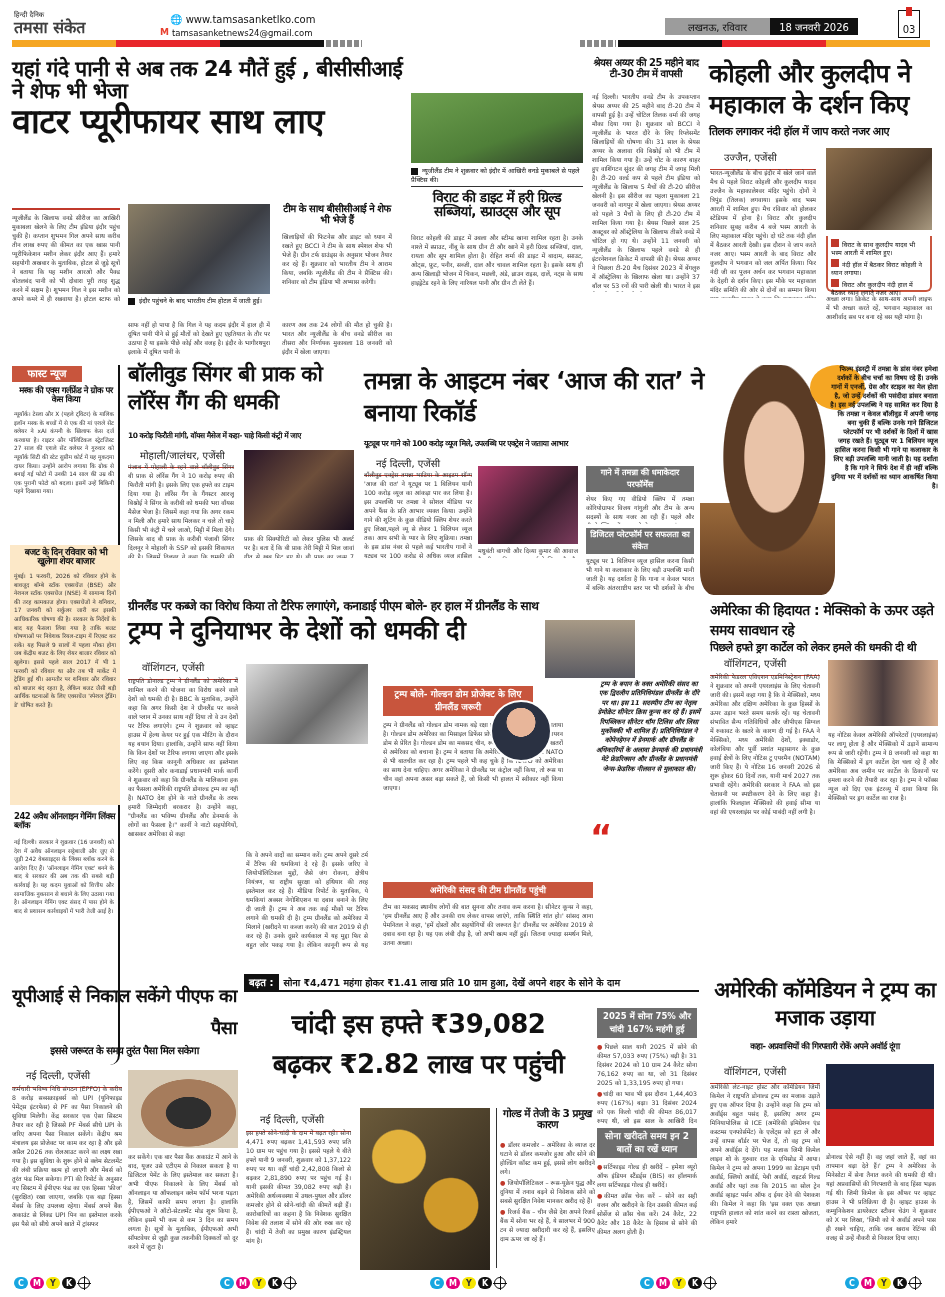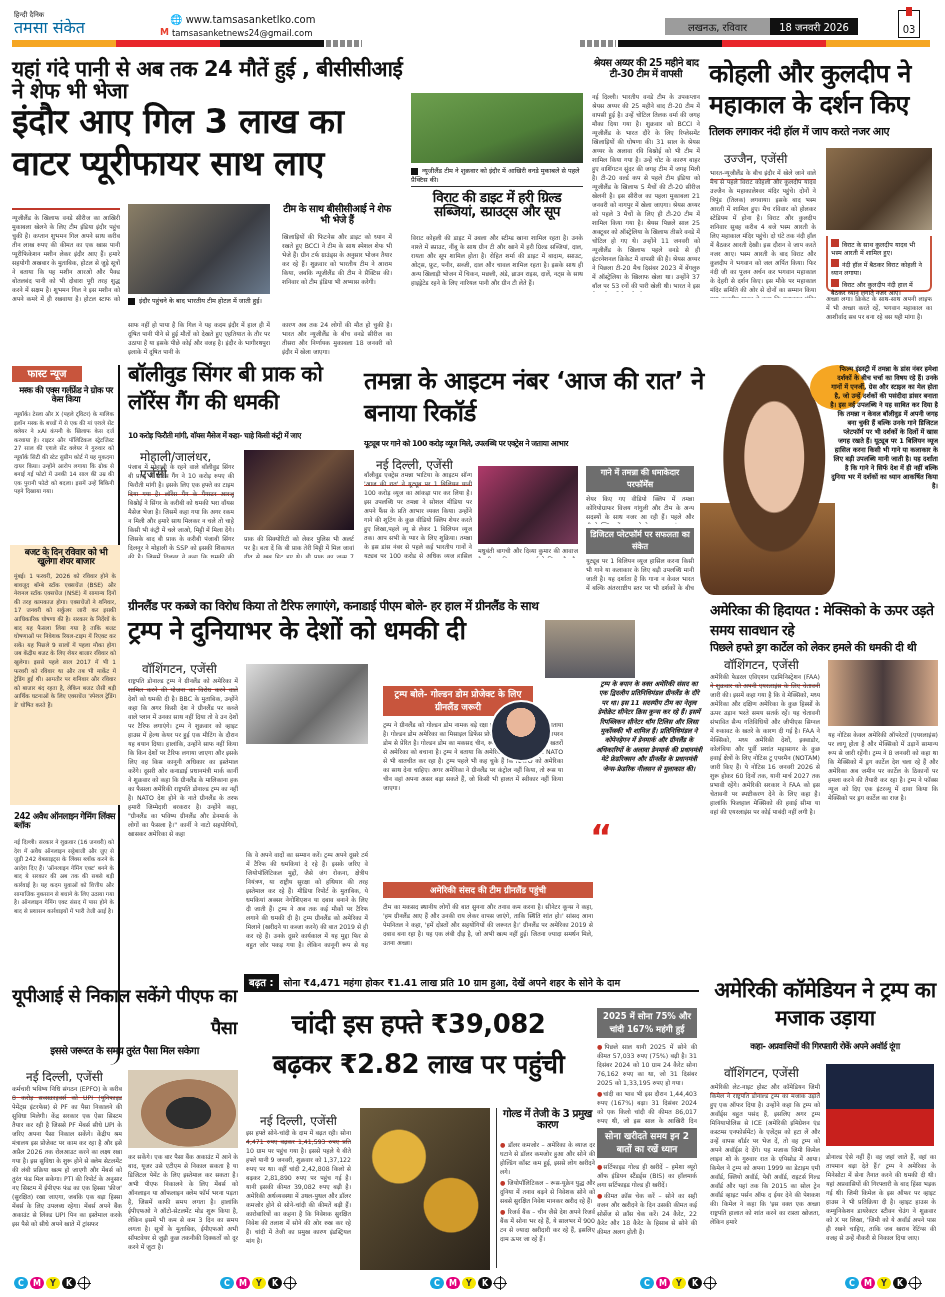--- a/index.html
+++ b/index.html
@@ -1,36 +1,36 @@
 <!DOCTYPE html>
 <html><head>
 <meta charset="utf-8">
 <style>
 *{box-sizing:border-box;margin:0;padding:0}
 body{width:945px;height:1297px;background:#fff;font-family:"DejaVu Sans","Liberation Sans",sans-serif;color:#111;position:relative;overflow:hidden}
 .abs{position:absolute}
 .hdr{left:0;top:0;width:945px;height:50px}
 .logo-small{left:14px;top:10px;font-size:7px;color:#222}
-.logo{left:14px;top:16px;font-size:16px;font-weight:normal;color:#0369a1}
+.logo{left:14px;top:16px;font-size:16px;font-weight:bold;color:#404040}
 .web{left:170px;top:14px;font-size:10px;color:#111}
 .mail{left:172px;top:28px;font-size:8.5px;color:#111}
 .gmail{left:160px;top:27px;width:10px;height:9px;color:#e8402f;font-weight:bold;font-size:9px}
 .section-tab{left:365px;top:12px;width:210px;height:30px;background:#f5a623;color:#111;font-size:12px;font-weight:bold;display:flex;align-items:center;justify-content:center}
 .section-tab:after{content:"";position:absolute;bottom:-8px;left:98px;border-left:8px solid transparent;border-right:8px solid transparent;border-top:8px solid #f5a623}
 .city{left:665px;top:18px;width:105px;height:17px;background:#9c9c9c;color:#111;font-size:10px;display:flex;align-items:center;justify-content:center}
 .date{left:770px;top:18px;width:88px;height:17px;background:#111;color:#fff;font-size:10px;display:flex;align-items:center;justify-content:center}
 .pageno{left:898px;top:10px;width:22px;height:28px;border:1.5px solid #111;font-size:10px;display:flex;align-items:flex-end;justify-content:center;padding-bottom:2px}
 .pageno:before{content:"";position:absolute;top:-4px;left:7px;width:6px;height:9px;background:#d7261f}
 .bar{top:40px;height:7px}
 .hl{font-weight:bold;color:#111;line-height:1.05;letter-spacing:-0.5px}
 .txt{font-size:6.2px;line-height:9px;color:#333;text-align:justify}
 .img{background:linear-gradient(135deg,#6a7b55,#3c4a2e)}
 .cap{font-size:6.5px;color:#111}
 .cap:before{content:"";display:inline-block;width:7px;height:7px;background:#111;margin-right:4px;vertical-align:middle}
-.byline{font-size:12px;color:#222;border-bottom:1.5px solid #c0392b;padding-bottom:12px}
+.byline{font-size:10px;color:#222;border-bottom:1.5px solid #c0392b;padding-bottom:5px}
 .orange-box{background:#c8553d;color:#fff;font-weight:bold;text-align:center}
 .grey-box{background:#6e6e6e;color:#fff;font-weight:bold;text-align:center}
 .cmyk{display:flex;gap:2px;align-items:center}
 .cmyk span{width:14px;height:12px;border-radius:6px;font-size:8px;color:#fff;display:flex;align-items:center;justify-content:center;font-weight:bold}
 .reg{width:12px;height:12px;border:1.2px solid #111;border-radius:50%;position:relative}
 .reg:before{content:"";position:absolute;left:5px;top:-2px;width:1px;height:14px;background:#111}
 .reg:after{content:"";position:absolute;top:5px;left:-2px;height:1px;width:14px;background:#111}
 .bullet-red{display:inline-block;width:8px;height:8px;background:#c0392b;margin-right:3px}
 </style>
 </head>
@@ -50,21 +50,20 @@
   <div class="abs bar" style="left:220px;width:104px;background:#111"></div>
   <div class="abs bar" style="left:326px;width:36px;background:repeating-linear-gradient(90deg,#888 0 5px,#fff 5px 7px)"></div>
   <div class="abs bar" style="left:580px;width:36px;background:repeating-linear-gradient(90deg,#888 0 5px,#fff 5px 7px)"></div>
   <div class="abs bar" style="left:618px;width:104px;background:#111"></div>
   <div class="abs bar" style="left:722px;width:104px;background:#e8262b"></div>
   <div class="abs bar" style="left:826px;width:104px;background:#f5a623"></div>
 </div>
 
 <div class="abs hl" style="left:12px;top:58px;width:395px;font-size:21px">यहां गंदे पानी से अब तक 24 मौतें हुई , बीसीसीआई ने शेफ भी भेजा</div>
 <div class="abs hl" style="left:12px;top:100px;width:380px;font-size:34px;line-height:42px">
-    <div>इंदौर आए गिल 3 लाख का</div>
     <div>वाटर प्यूरीफायर साथ लाए</div>
   </div>
 <div class="abs" style="left:12px;top:208px;width:108px;height:2px;background:#c0392b"></div>
 <div class="abs txt" style="left:12px;top:213px;width:108px;height:90px;overflow:hidden">न्यूजीलैंड के खिलाफ वनडे सीरीज का आखिरी मुकाबला खेलने के लिए टीम इंडिया इंदौर पहुंच चुकी है। कप्तान शुभमन गिल अपने साथ करीब तीन लाख रुपए की कीमत का एक खास पानी प्यूरीफिकेशन मशीन लेकर इंदौर आए हैं। हमारे सहयोगी अखबार के मुताबिक, होटल से जुड़े सूत्रों ने बताया कि यह मशीन आरओ और पैक्ड बोतलबंद पानी को भी दोबारा पूरी तरह शुद्ध करने में सक्षम है। शुभमन गिल ने इस मशीन को अपने कमरे में ही रखवाया है। होटल स्टाफ को भी इसके इस्तेमाल और तकनीक से जुड़ी विस्तृत जानकारी नहीं दी गई है। हालांकि, यह</div>
 <div class="abs img" style="left:128px;top:204px;width:142px;height:90px;background:linear-gradient(135deg,#8a7e66,#3b3d43 60%,#6a7a8d)"></div>
 <div class="abs cap" style="left:128px;top:296px;width:142px">इंदौर पहुंचने के बाद भारतीय टीम होटल में जाती हुई।</div>
 <div class="abs hl" style="left:282px;top:204px;width:110px;font-size:10px;text-align:center">टीम के साथ बीसीसीआई ने शेफ भी भेजे हैं</div>
 <div class="abs txt" style="left:282px;top:232px;width:110px;height:70px;overflow:hidden">खिलाड़ियों की फिटनेस और डाइट को ध्यान में रखते हुए BCCI ने टीम के साथ स्पेशल शेफ भी भेजे हैं। ग्रीन टर्फ ग्राउंड्स के अनुसार भोजन तैयार कर रहे हैं। शुक्रवार को भारतीय टीम ने आराम किया, जबकि न्यूजीलैंड की टीम ने प्रैक्टिस की। शनिवार को टीम इंडिया भी अभ्यास करेगी।</div>
 <div class="abs txt" style="left:128px;top:320px;width:142px;height:36px;overflow:hidden">साफ नहीं हो पाया है कि गिल ने यह कदम इंदौर में हाल ही में दूषित पानी पीने से हुई मौतों को देखते हुए एहतियात के तौर पर उठाया है या इसके पीछे कोई और वजह है। इंदौर के भागीरथपुरा इलाके में दूषित पानी के</div>
 <div class="abs txt" style="left:282px;top:320px;width:110px;height:36px;overflow:hidden">कारण अब तक 24 लोगों की मौत हो चुकी है। भारत और न्यूजीलैंड के बीच वनडे सीरीज का तीसरा और निर्णायक मुकाबला 18 जनवरी को इंदौर में खेला जाएगा।</div>

